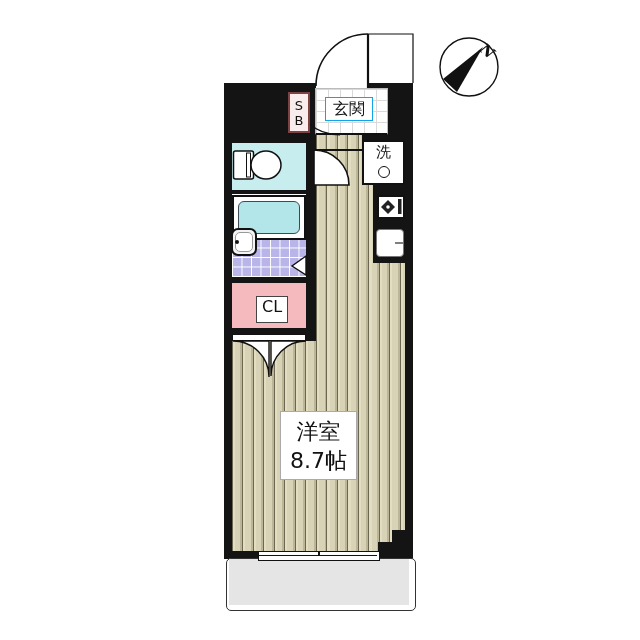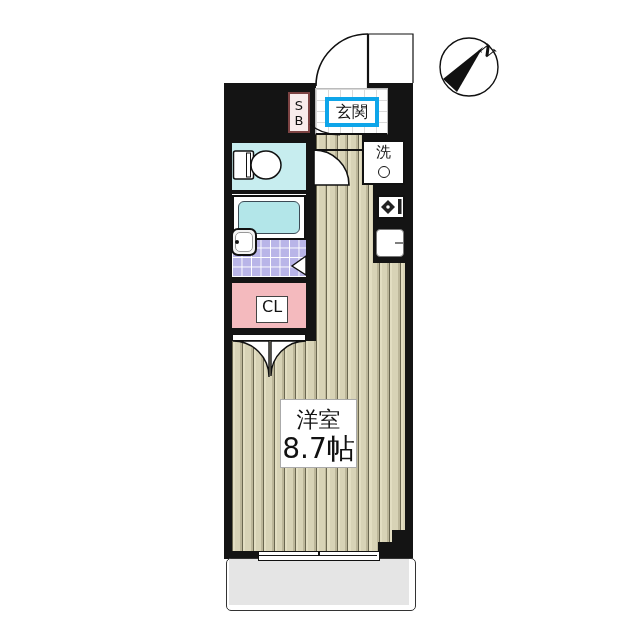--- a/index.html
+++ b/index.html
@@ -91,28 +91,28 @@
     <span class="abs" style="left:14px;top:24px;width:10px;height:10px;border:1.5px solid #111;border-radius:50%;"></span>
   </div>
 
   <div class="abs" style="left:377px;top:195px;width:24px;height:20px;background:#fff;border:2px solid #111;z-index:4;"></div>
 
   <div class="abs" style="left:376px;top:229px;width:26px;height:26px;background:#fff;border:1px solid #777;
               border-radius:4px;z-index:4;"></div>
 
   <div class="abs thinline" style="left:316px;top:149px;width:46px;height:2px;z-index:4;"></div>
 
-  <div class="abs labelbox" style="left:325px;top:97px;width:46px;height:22px;border:4px solid #0ea5e9;z-index:6;justify-content:center;">
+  <div class="abs labelbox" style="left:325px;top:97px;width:46px;height:22px;border:1px solid #0ea5e9;z-index:6;justify-content:center;">
     <span>玄関</span>
   </div>
 
-  <div class="abs" style="left:280px;top:399px;width:75px;height:67px;background:#fff;border:1px solid #aaa;
+  <div class="abs" style="left:280px;top:411px;width:75px;height:67px;background:#fff;border:1px solid #aaa;
               display:flex;flex-direction:column;align-items:center;justify-content:center;z-index:6;">
     <span style="font-size:22px;line-height:29px;">洋室</span>
-    <span style="font-size:28px;line-height:29px;text-align:center;">8.7帖</span>
+    <span style="font-size:22px;line-height:29px;text-align:center;">8.7帖</span>
   </div>
 
   <div class="abs" style="left:258px;top:551px;width:120px;height:8px;background:#fff;border:1px solid #111;z-index:5;">
     <div class="abs" style="left:0;top:3px;width:118px;height:1px;background:#111;"></div>
     <div class="abs" style="left:59px;top:0;width:1.5px;height:3px;background:#111;"></div>
   </div>
 
   <div class="abs" style="left:226px;top:558px;width:188px;height:51px;background:#fff;border:1.2px solid #333;
               border-radius:5px;z-index:4;">
     <div class="abs" style="left:2px;top:0;width:180px;height:46px;background:#e5e5e5;"></div>

